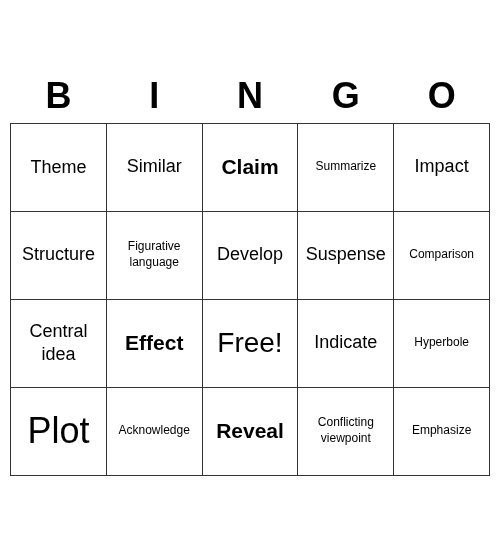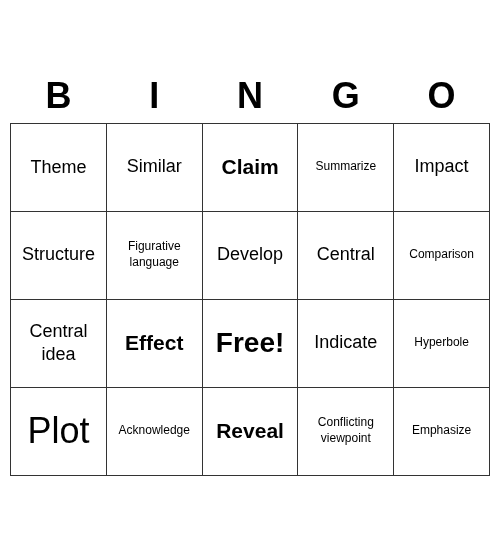--- a/index.html
+++ b/index.html
@@ -57,21 +57,21 @@
       font-weight: bold;
       line-height: 1.2;
     }
 
     .cell-theme {
       font-size: 18px;
     }
 
     .cell-free {
       font-size: 28px;
-      font-weight: bold;
+      font-weight: normal;
       margin-top: 31px;
     }
 
     .cell-plot {
       font-size: 36px;
       font-weight: normal;
     }
 
     .cell-tone {
       font-size: 28px;
@@ -96,21 +96,21 @@
         <td class="cell-theme">Theme</td>
         <td class="cell-medium">Similar</td>
         <td class="cell-large">Claim</td>
         <td class="cell-small">Summarize</td>
         <td class="cell-medium">Impact</td>
       </tr>
       <tr>
         <td class="cell-medium">Structure</td>
         <td class="cell-small">Figurative language</td>
         <td class="cell-medium">Develop</td>
-        <td class="cell-medium">Central</td>
+        <td class="cell-medium">Suspense</td>
         <td class="cell-small">Comparison</td>
       </tr>
       <tr>
         <td class="cell-medium">Central idea</td>
         <td class="cell-large">Effect</td>
         <td class="cell-free">Free!</td>
         <td class="cell-medium">Indicate</td>
         <td class="cell-small">Hyperbole</td>
       </tr>
       <tr>

